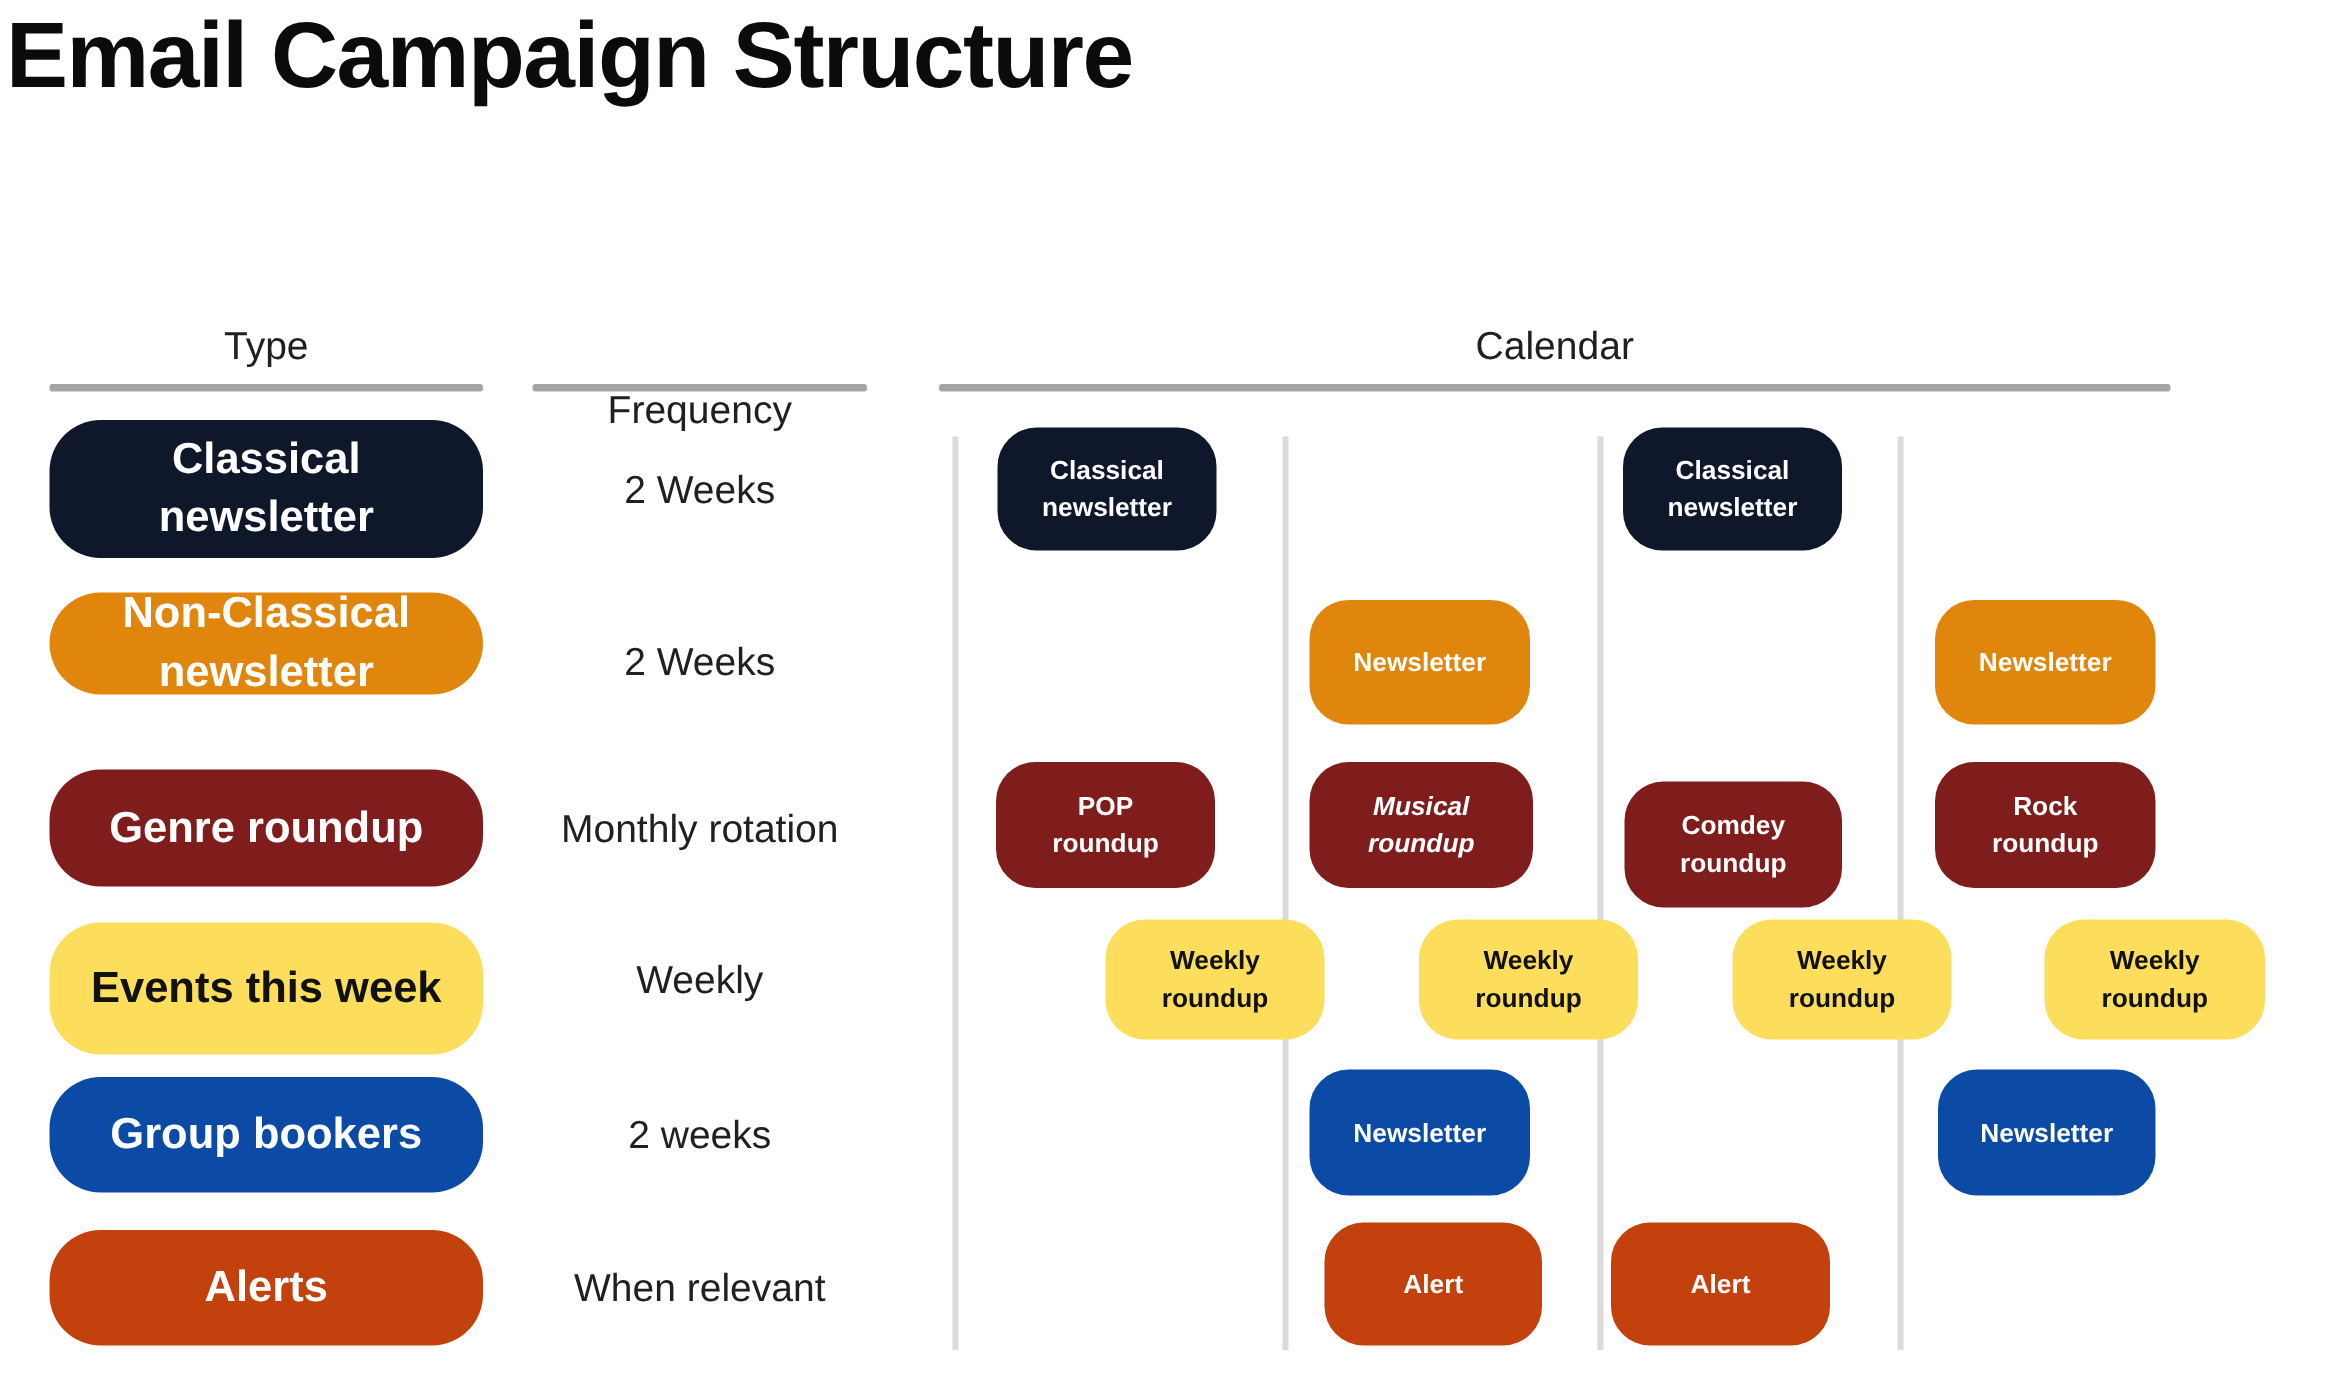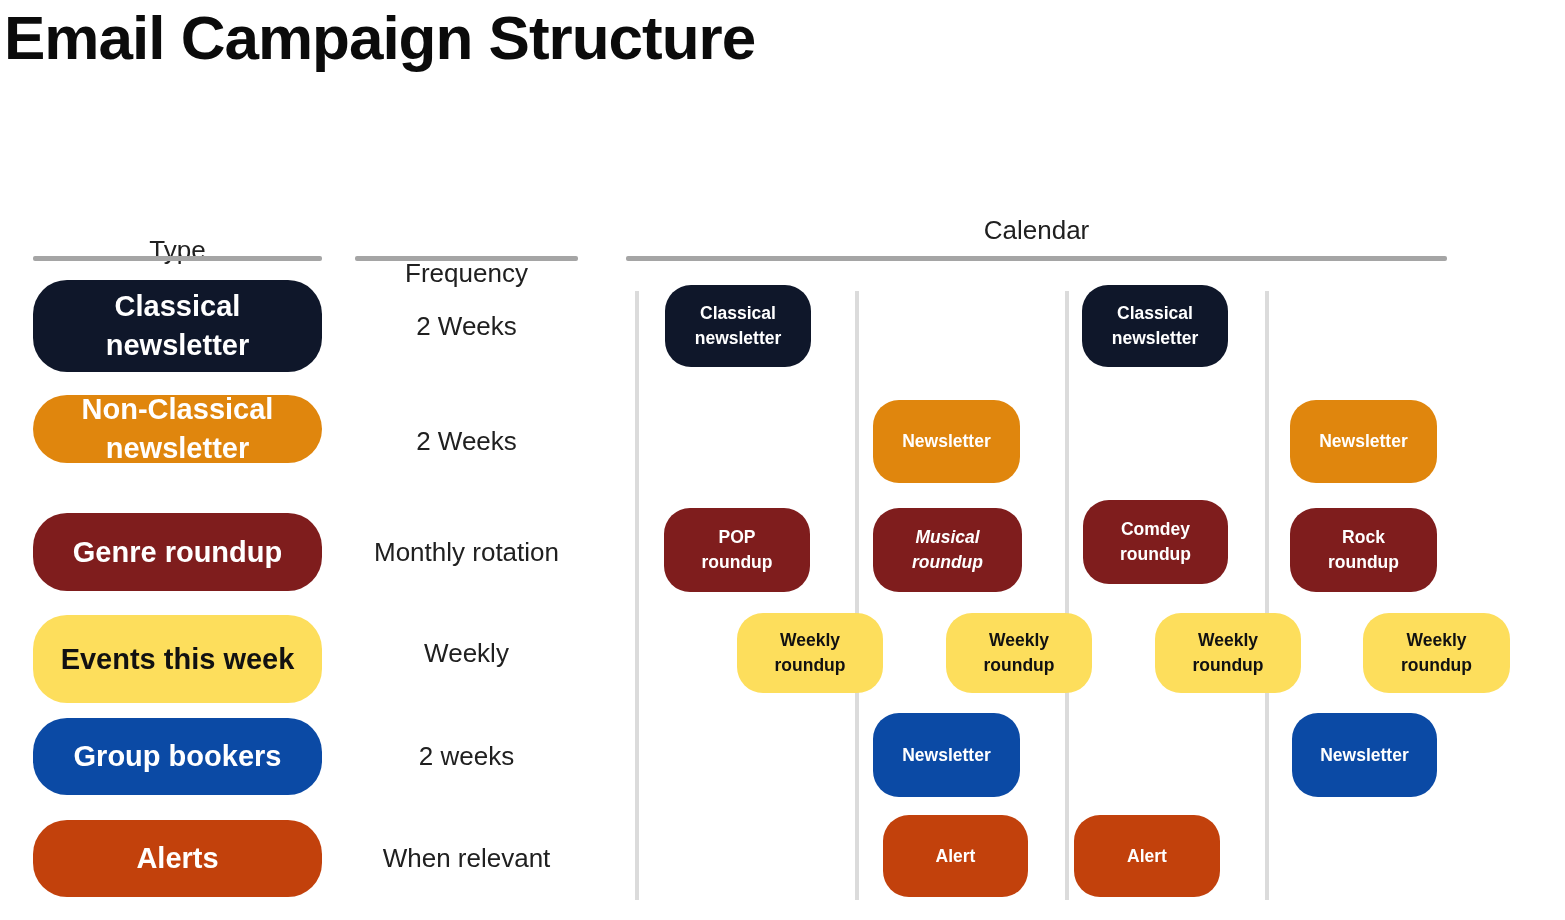--- a/index.html
+++ b/index.html
@@ -9,21 +9,21 @@
   }
   .title{
     position:absolute;left:4px;top:0px;margin:0;
     font-size:62px;font-weight:800;letter-spacing:-1px;color:#0b0b0b;
     line-height:76px;white-space:nowrap;
   }
   .col-header{
     position:absolute;top:215px;font-size:26px;color:#202020;
     text-align:center;line-height:30px;
   }
-  .hdr-type{left:33px;width:289px;margin-top:20px;}
+  .hdr-type{left:33px;width:289px;}
   .hdr-freq{left:355px;width:223px;margin-top:43px;}
   .hdr-cal{left:626px;width:821px;}
   .rule{position:absolute;top:256px;height:5px;background:#a5a5a5;border-radius:2px;}
   .rule-type{left:33px;width:289px;}
   .rule-freq{left:355px;width:223px;}
   .rule-cal{left:626px;width:821px;}
   .vline{position:absolute;top:291px;width:4px;height:609px;background:#dbdbdb;}
   .pill{
     position:absolute;display:flex;align-items:center;justify-content:center;
     text-align:center;white-space:pre-line;color:#ffffff;font-weight:bold;
@@ -81,21 +81,21 @@
   <div class="pill cal-pill c-pink" style="left:1082px;top:285px;width:146px;height:82px;">Classical
 newsletter</div>
 
   <div class="pill cal-pill c-orange" style="left:873px;top:400px;width:147px;height:83px;">Newsletter</div>
   <div class="pill cal-pill c-orange" style="left:1290px;top:400px;width:147px;height:83px;">Newsletter</div>
 
   <div class="pill cal-pill c-gold" style="left:664px;top:508px;width:146px;height:84px;">POP
 roundup</div>
   <div class="pill cal-pill c-gold" style="left:873px;top:508px;width:149px;height:84px;font-style:italic;">Musical
 roundup</div>
-  <div class="pill cal-pill c-gold" style="left:1083px;top:500px;width:145px;height:84px;">Comdey
+  <div class="pill cal-pill c-gold" style="left:1083px;top:521px;width:145px;height:84px;">Comdey
 roundup</div>
   <div class="pill cal-pill c-gold" style="left:1290px;top:508px;width:147px;height:84px;">Rock
 roundup</div>
 
   <div class="pill cal-pill c-lightyellow" style="left:737px;top:613px;width:146px;height:80px;">Weekly
 roundup</div>
   <div class="pill cal-pill c-lightyellow" style="left:946px;top:613px;width:146px;height:80px;">Weekly
 roundup</div>
   <div class="pill cal-pill c-lightyellow" style="left:1155px;top:613px;width:146px;height:80px;">Weekly
 roundup</div>

